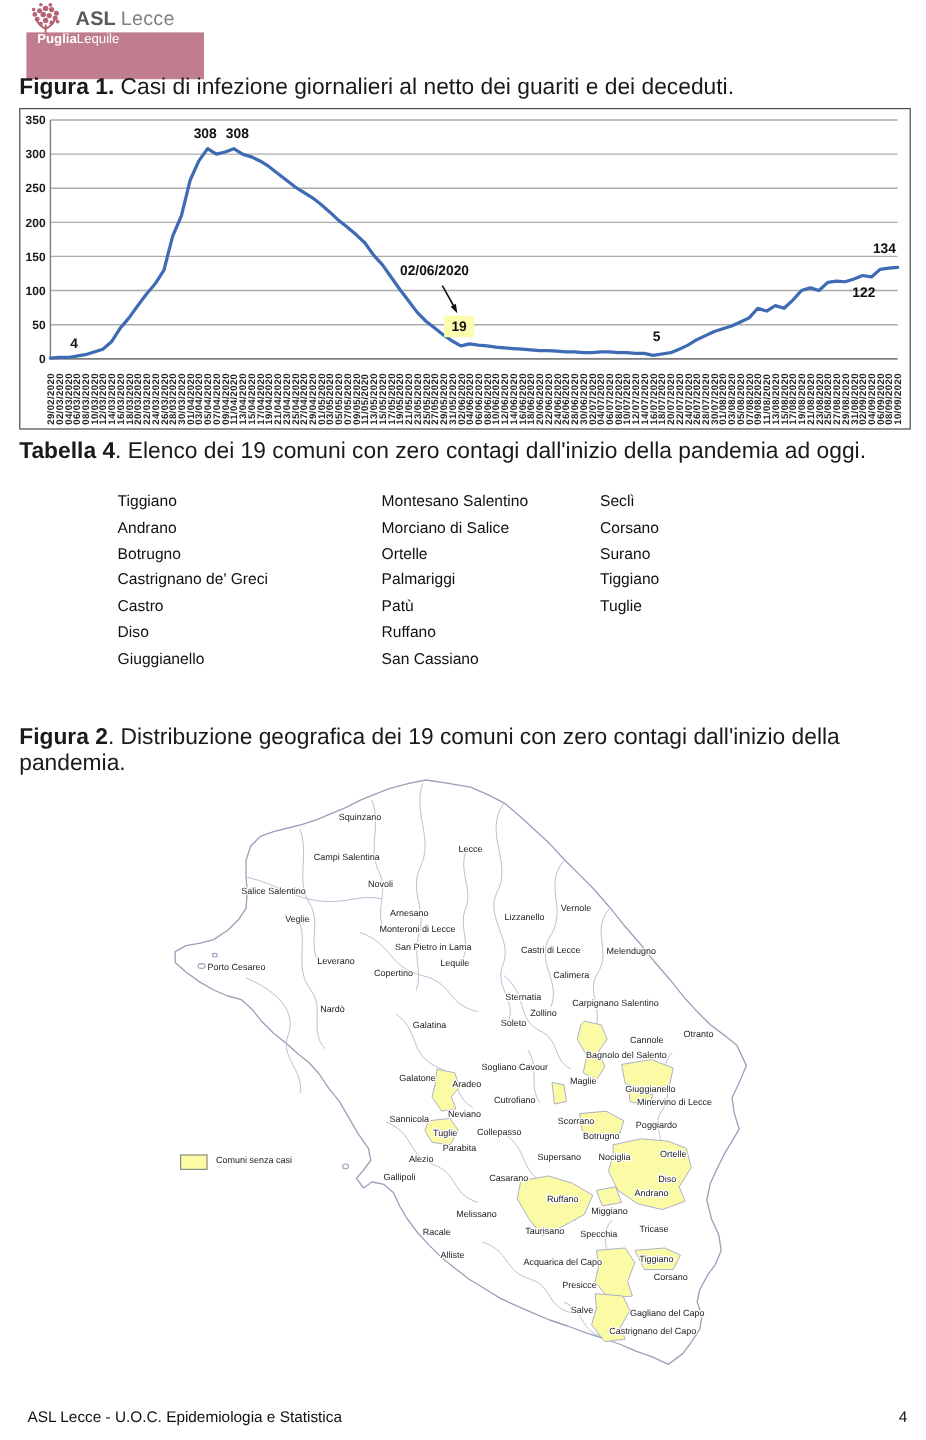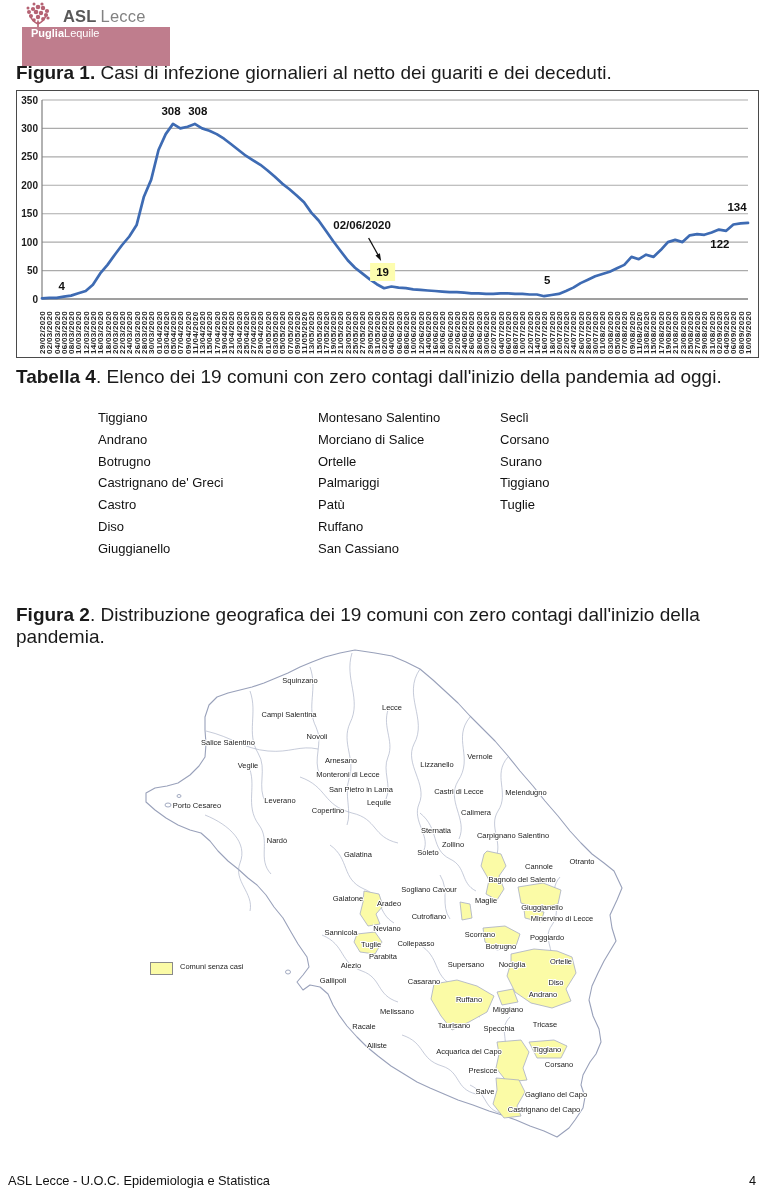--- a/index.html
+++ b/index.html
@@ -35,21 +35,21 @@
   .map-wrap{position:absolute;left:0;top:645px;width:696px;height:500px;}
   #map-svg{display:block;}
   .mlab{font:400 7.5px "Liberation Sans",sans-serif;fill:#1c1c1c;paint-order:stroke;stroke:#fff;stroke-width:2px;}
   .map-outline{fill:none;stroke:#99a1ba;stroke-width:1.1;stroke-linejoin:round;}
   .map-border{fill:none;stroke:#adb4c9;stroke-width:0.7;}
   .island{fill:none;stroke:#99a1ba;stroke-width:0.9;}
   .legend{position:absolute;left:150px;top:317px;display:flex;align-items:flex-start;gap:7px;
           font-size:7.5px;color:#222;}
   .legend .sw{width:21px;height:11px;border:1px solid #8a8a8a;display:inline-block;}
   
-  .footer{position:absolute;left:8px;right:16px;top:1173px;display:flex;
+  .footer{position:absolute;left:23px;right:16px;top:1173px;display:flex;
           justify-content:space-between;font-size:12.8px;color:#111;}
 </style>
 </head>
 <body>
 
 <div class="page">
 
   <svg class="tree-icon" width="34" height="30" viewBox="0 0 34 30">
     <g fill="#b56273">
       <circle cx="16" cy="6" r="2.3"></circle>

